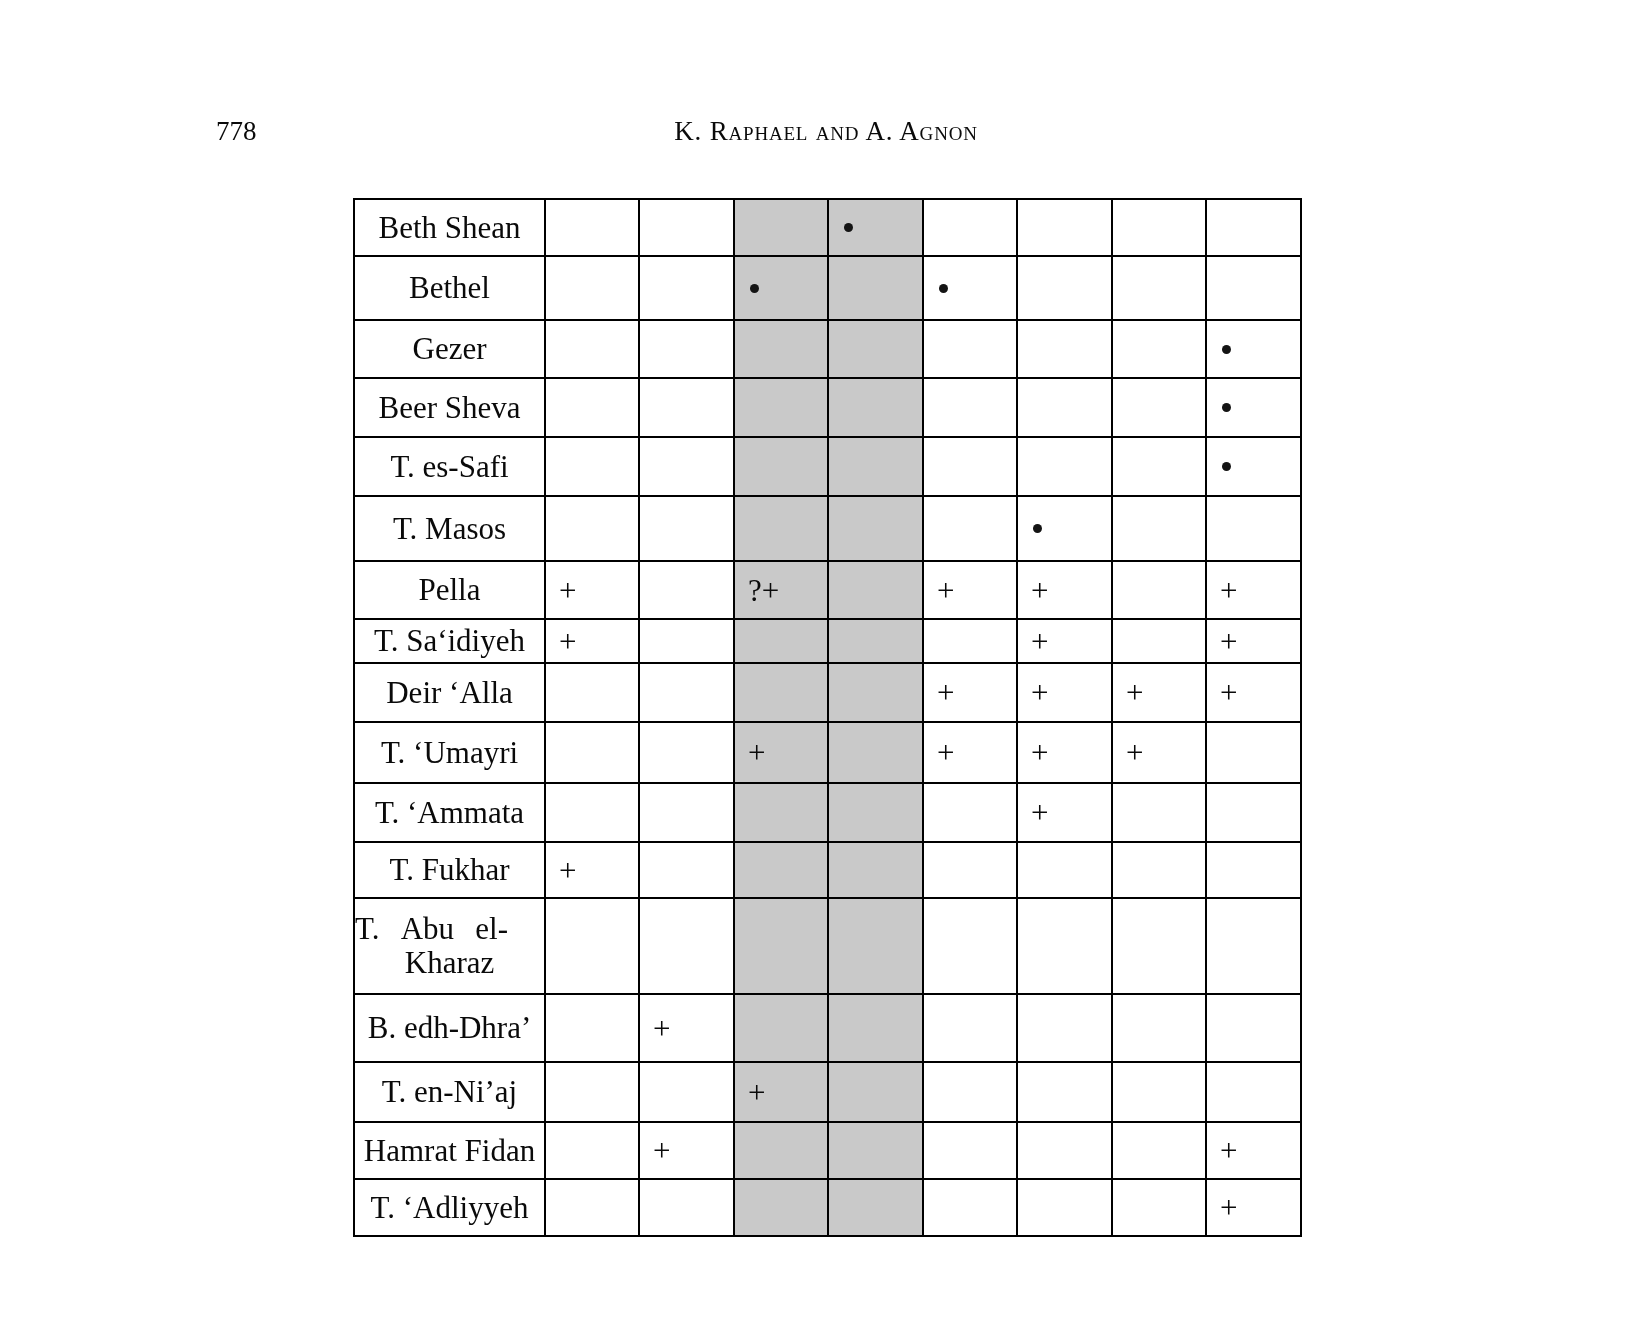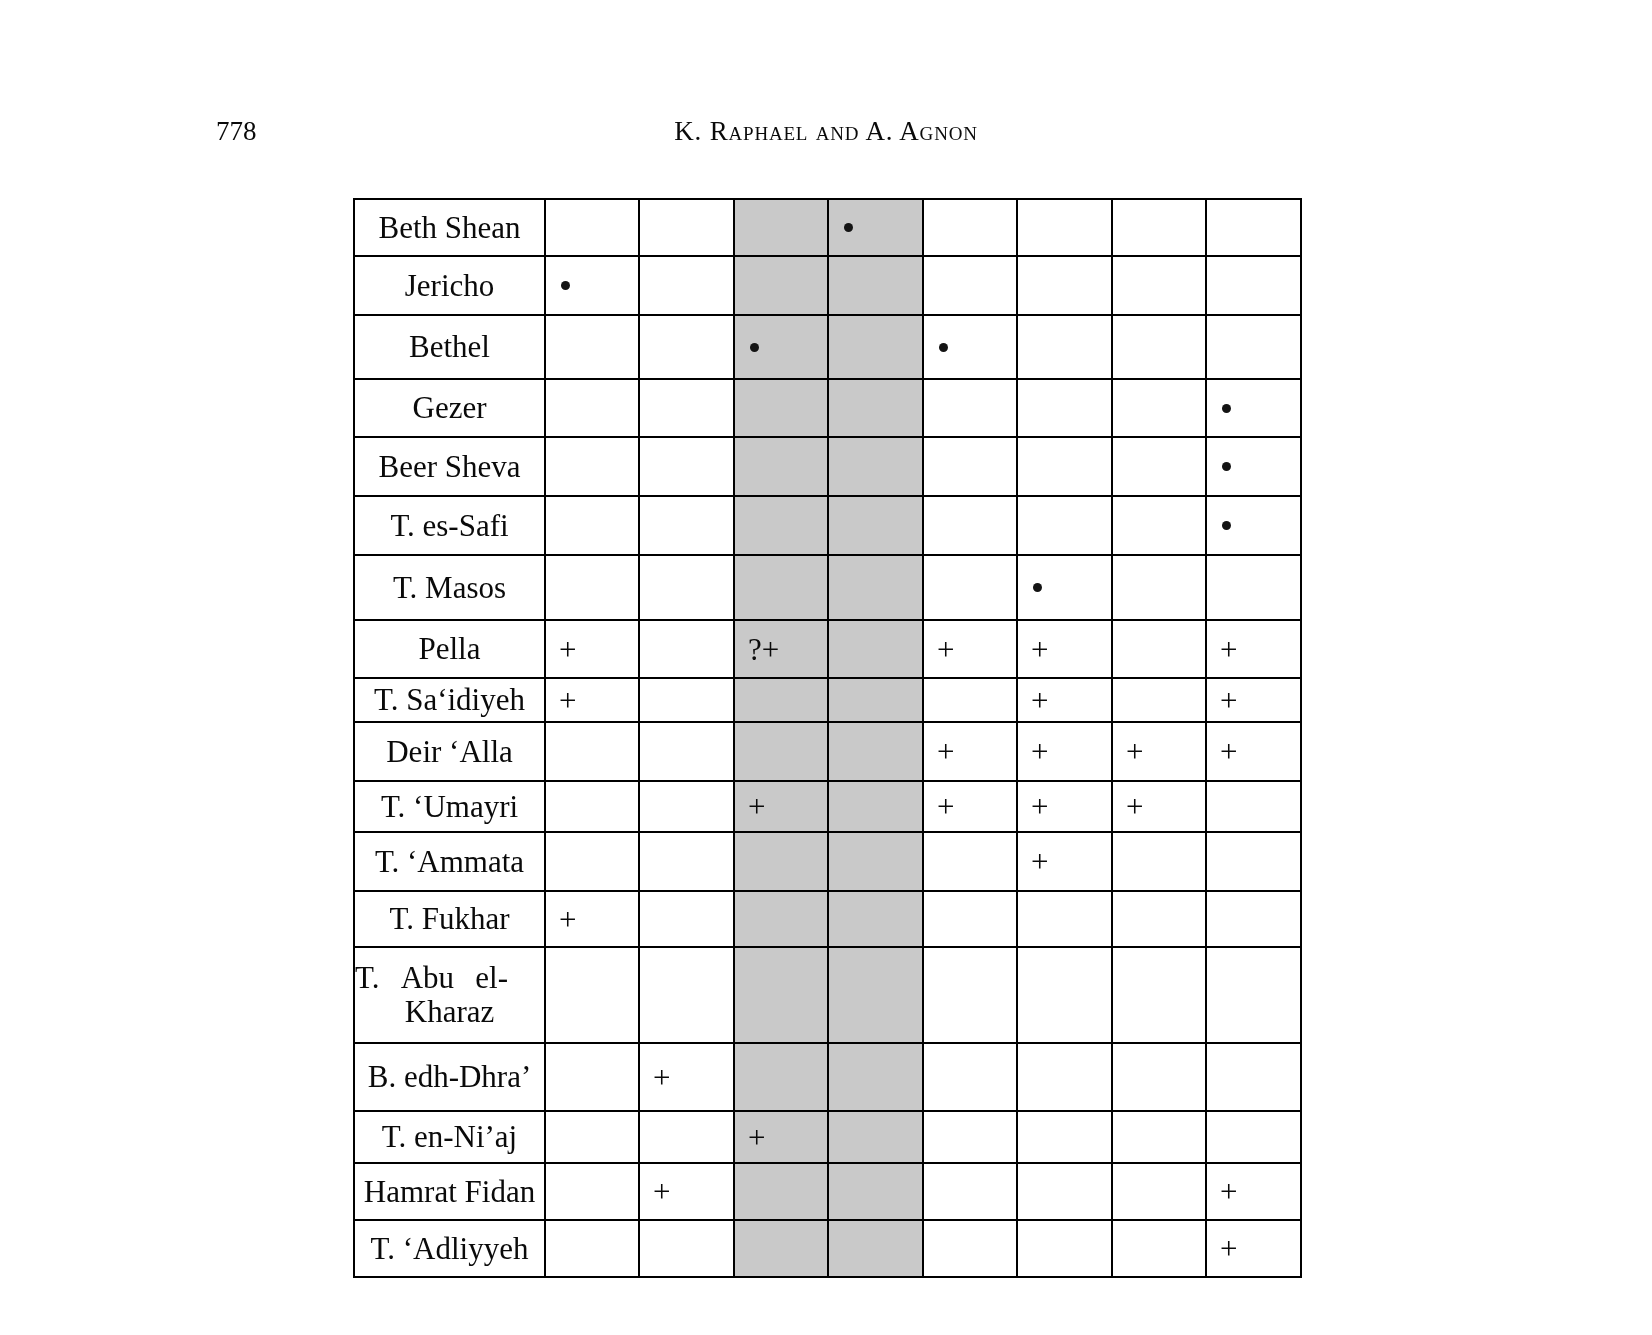--- a/index.html
+++ b/index.html
@@ -115,33 +115,20 @@
         <td></td>
         <td class="shade"></td>
         <td class="shade">
           <span class="dot"></span>
         </td>
         <td></td>
         <td></td>
         <td></td>
         <td></td>
       </tr>
-      <tr style="height: 59px;">
-        <td class="label-cell"><span>Jericho</span></td>
-        <td>
-          <span class="dot"></span>
-        </td>
-        <td></td>
-        <td class="shade"></td>
-        <td class="shade"></td>
-        <td></td>
-        <td></td>
-        <td></td>
-        <td></td>
-      </tr>
       <tr style="height: 64px;">
         <td class="label-cell"><span>Bethel</span></td>
         <td></td>
         <td></td>
         <td class="shade merged-top">
           <span class="dot"></span>
         </td>
         <td class="shade merged-top"></td>
         <td>
           <span class="dot"></span>
@@ -252,21 +239,21 @@
         <td>
           <span class="sym">+</span>
         </td>
         <td>
           <span class="sym">+</span>
         </td>
         <td>
           <span class="sym">+</span>
         </td>
       </tr>
-      <tr style="height: 51px;">
+      <tr style="height: 61px;">
         <td class="label-cell"><span>T. ‘Umayri</span></td>
         <td></td>
         <td></td>
         <td class="shade merged-top">
           <span class="sym">+</span>
         </td>
         <td class="shade merged-top"></td>
         <td>
           <span class="sym">+</span>
         </td>
@@ -328,21 +315,21 @@
         <td>
           <span class="sym">+</span>
         </td>
         <td class="shade"></td>
         <td class="shade"></td>
         <td></td>
         <td></td>
         <td></td>
         <td></td>
       </tr>
-      <tr style="height: 52px;">
+      <tr style="height: 60px;">
         <td class="label-cell"><span>T. en-Ni’aj</span></td>
         <td></td>
         <td></td>
         <td class="shade">
           <span class="sym">+</span>
         </td>
         <td class="shade"></td>
         <td></td>
         <td></td>
         <td></td>

